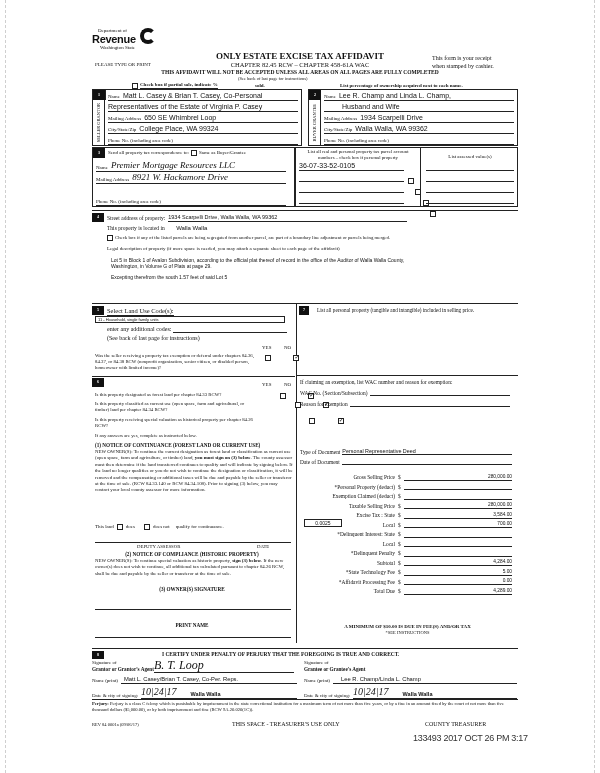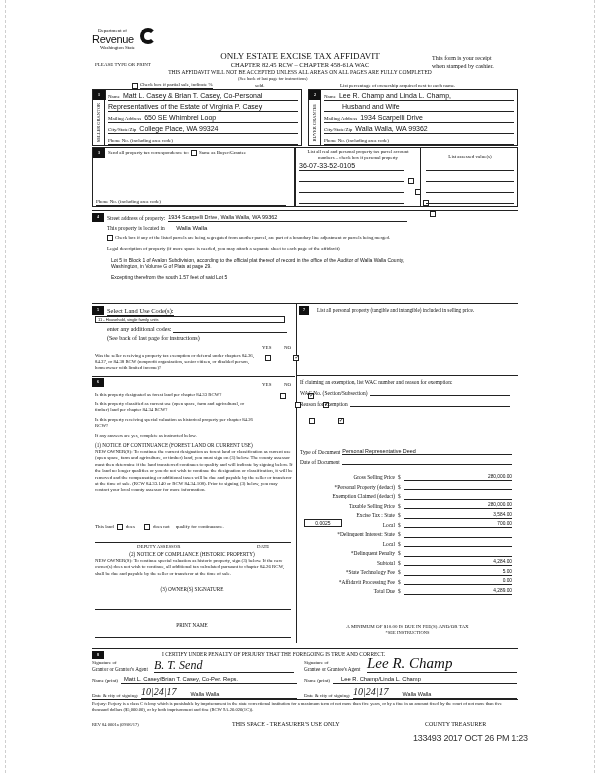--- a/index.html
+++ b/index.html
@@ -2,21 +2,21 @@
 <html><head>
 <meta charset="utf-8">
 <style>
   * { box-sizing: border-box; margin: 0; padding: 0; }
   html, body { width: 600px; height: 773px; background: #ffffff; overflow: hidden; }
   body { position: relative; font-family: "Liberation Serif", serif; color: #111; font-size: 5.6px; line-height: 1.2; }
   .abs { position: absolute; }
   .edge-l { left: 5px; top: 0; width: 1px; height: 773px; border-left: 1px dashed #cfcfcf; }
   .edge-r { left: 594px; top: 0; width: 1px; height: 773px; border-left: 1px dashed #cfcfcf; }
   .sans { font-family: "Liberation Sans", sans-serif; }
-  .bold { font-weight: normal; }
+  .bold { font-weight: bold; }
   .ul { border-bottom: 1px solid #222; }
   .box { border: 1px solid #222; }
   .secnum { background: #111; color: #fff; font-size: 4px; display: flex; align-items: center; justify-content: center; font-weight: bold; }
   .cb { display: inline-block; width: 6px; height: 6px; border: 1px solid #222; vertical-align: middle; background: #fff; position: relative; }
   .cb.on::after { content: "\2713"; position: absolute; left: 0; top: -2px; font-size: 6px; line-height: 1; }
   .fill { font-family: "Liberation Sans", sans-serif; font-size: 7px; }
   .hand { font-family: "Liberation Serif", serif; font-style: italic; font-size: 9px; }
   .right { text-align: right; }
   .center { text-align: center; }
   .logo-mark { width: 16px; height: 16px; border-radius: 50%; border: 4px solid #111; border-right-color: transparent; }
@@ -100,20 +100,28 @@
     <span class="fill"></span>
   </div>
 </div>
 
 <div class="abs box" style="left:92px;top:147px;width:203px;height:60px;">
   <div class="abs secnum" style="left:0;top:0;width:12px;height:10px;">3</div>
   <div class="abs" style="left:15px;top:2px;font-size:5px;display:flex;align-items:center;gap:2px;">
     <span>Send all property tax correspondence to:</span>
     <span class="cb"></span>
     <span>Same as Buyer/Grantee</span>
+  </div>
+  <div class="abs line-row ul" style="left:3px;top:13px;width:190px;height:11px;">
+    <span style="font-size:5px;margin-right:3px;">Name</span>
+    <span class="hand">Premier Mortgage Resources LLC</span>
+  </div>
+  <div class="abs line-row ul" style="left:3px;top:25px;width:190px;height:11px;">
+    <span style="font-size:5px;margin-right:3px;">Mailing Address</span>
+    <span class="hand">8921 W. Hackamore Drive</span>
   </div>
   <div class="abs line-row ul" style="left:3px;top:49px;width:190px;height:9px;">
     <span style="font-size:5px;margin-right:3px;">Phone No. (including area code)</span>
     <span class="fill"></span>
   </div>
 </div>
 
 <div class="abs box" style="left:295px;top:147px;width:223px;height:60px;">
   <div class="abs" style="left:0;top:0;width:125px;height:59px;border-right:1px solid #222;">
     <div class="center" style="font-size:4.8px;padding:1px 3px;">List all real and personal property tax parcel account numbers – check box if personal property</div>
@@ -305,36 +313,35 @@
   <div class="abs bold center" style="left:0;top:320px;width:221px;font-size:5px;">A MINIMUM OF $10.00 IS DUE IN FEE(S) AND/OR TAX</div>
   <div class="abs center" style="left:0;top:326px;width:221px;font-size:4.5px;">*SEE INSTRUCTIONS</div>
 </div>
 
 <div class="abs" style="left:92px;top:648px;width:426px;height:68px;border-top:1.5px solid #222;">
   <div class="abs secnum" style="left:0;top:2px;width:12px;height:8px;">8</div>
   <div class="abs bold" style="left:70px;top:2px;font-size:5.4px;">I CERTIFY UNDER PENALTY OF PERJURY THAT THE FOREGOING IS TRUE AND CORRECT.</div>
 
   <div class="abs" style="left:0;top:11px;font-size:5px;">Signature of</div>
   <div class="abs bold" style="left:0;top:17px;font-size:5.2px;">Grantor or Grantor's Agent</div>
-  <div class="abs hand" style="left:62px;top:9px;width:140px;height:15px;font-size:12px;border-bottom:1px solid #222;">B. T. Send</div>
+  <div class="abs hand" style="left:62px;top:9px;width:140px;height:15px;font-size:12px;border-bottom:1px solid #222;">B. T. Loop</div>
   <div class="abs line-row" style="left:0;top:27px;width:205px;font-size:5px;">
     <span>Name (print)</span>
     <span class="ul sans" style="flex:1;margin-left:3px;font-size:5.8px;padding-left:3px;">Matt L. Casey/Brian T. Casey, Co-Per. Reps.</span>
   </div>
   <div class="abs line-row" style="left:0;top:37px;width:205px;font-size:5px;">
     <span>Date &amp; city of signing:</span>
     <span class="ul" style="flex:1;margin-left:3px;display:flex;align-items:flex-end;">
       <span class="hand" style="font-size:10px;">10|24|17</span>
       <span class="sans bold" style="font-size:5.5px;margin-left:14px;">Walla Walla</span>
     </span>
   </div>
 
   <div class="abs" style="left:212px;top:11px;font-size:5px;">Signature of</div>
   <div class="abs bold" style="left:212px;top:17px;font-size:5.2px;">Grantee or Grantee's Agent</div>
-  <div class="abs hand" style="left:275px;top:5px;width:150px;height:19px;font-size:15px;border-bottom:1px solid #222;">Lee R. Champ</div>
   <div class="abs line-row" style="left:212px;top:27px;width:213px;font-size:5px;">
     <span>Name (print)</span>
     <span class="ul sans" style="flex:1;margin-left:3px;font-size:5.8px;padding-left:8px;">Lee R. Champ/Linda L. Champ</span>
   </div>
   <div class="abs line-row" style="left:212px;top:37px;width:213px;font-size:5px;">
     <span>Date &amp; city of signing:</span>
     <span class="ul" style="flex:1;margin-left:3px;display:flex;align-items:flex-end;">
       <span class="hand" style="font-size:10px;">10|24|17</span>
       <span class="sans bold" style="font-size:5.5px;margin-left:14px;">Walla Walla</span>
     </span>
@@ -343,13 +350,13 @@
   <div class="abs" style="left:0;top:50px;width:426px;border-top:1px solid #222;"></div>
   <div class="abs" style="left:0;top:52px;width:426px;font-size:4.6px;line-height:1.35;">
     <span class="bold">Perjury:</span>
     <span>Perjury is a class C felony which is punishable by imprisonment in the state correctional institution for a maximum term of not more than five years, or by a fine in an amount fixed by the court of not more than five thousand dollars ($5,000.00), or by both imprisonment and fine (RCW 9A.20.020(1C)).</span>
   </div>
 </div>
 
 <div class="abs" style="left:92px;top:722px;font-size:4.5px;">REV 84 0001a (09/06/17)</div>
 <div class="abs" style="left:232px;top:721px;font-size:6px;">THIS SPACE - TREASURER'S USE ONLY</div>
 <div class="abs" style="left:425px;top:721px;font-size:6px;">COUNTY TREASURER</div>
-<div class="abs sans" style="left:413px;top:733px;font-size:9px;letter-spacing:-0.3px;color:#333;">133493 2017 OCT 26 PM 1:23</div>
+<div class="abs sans" style="left:413px;top:733px;font-size:9px;letter-spacing:-0.3px;color:#333;">133493 2017 OCT 26 PM 3:17</div>
 
 </body></html>

